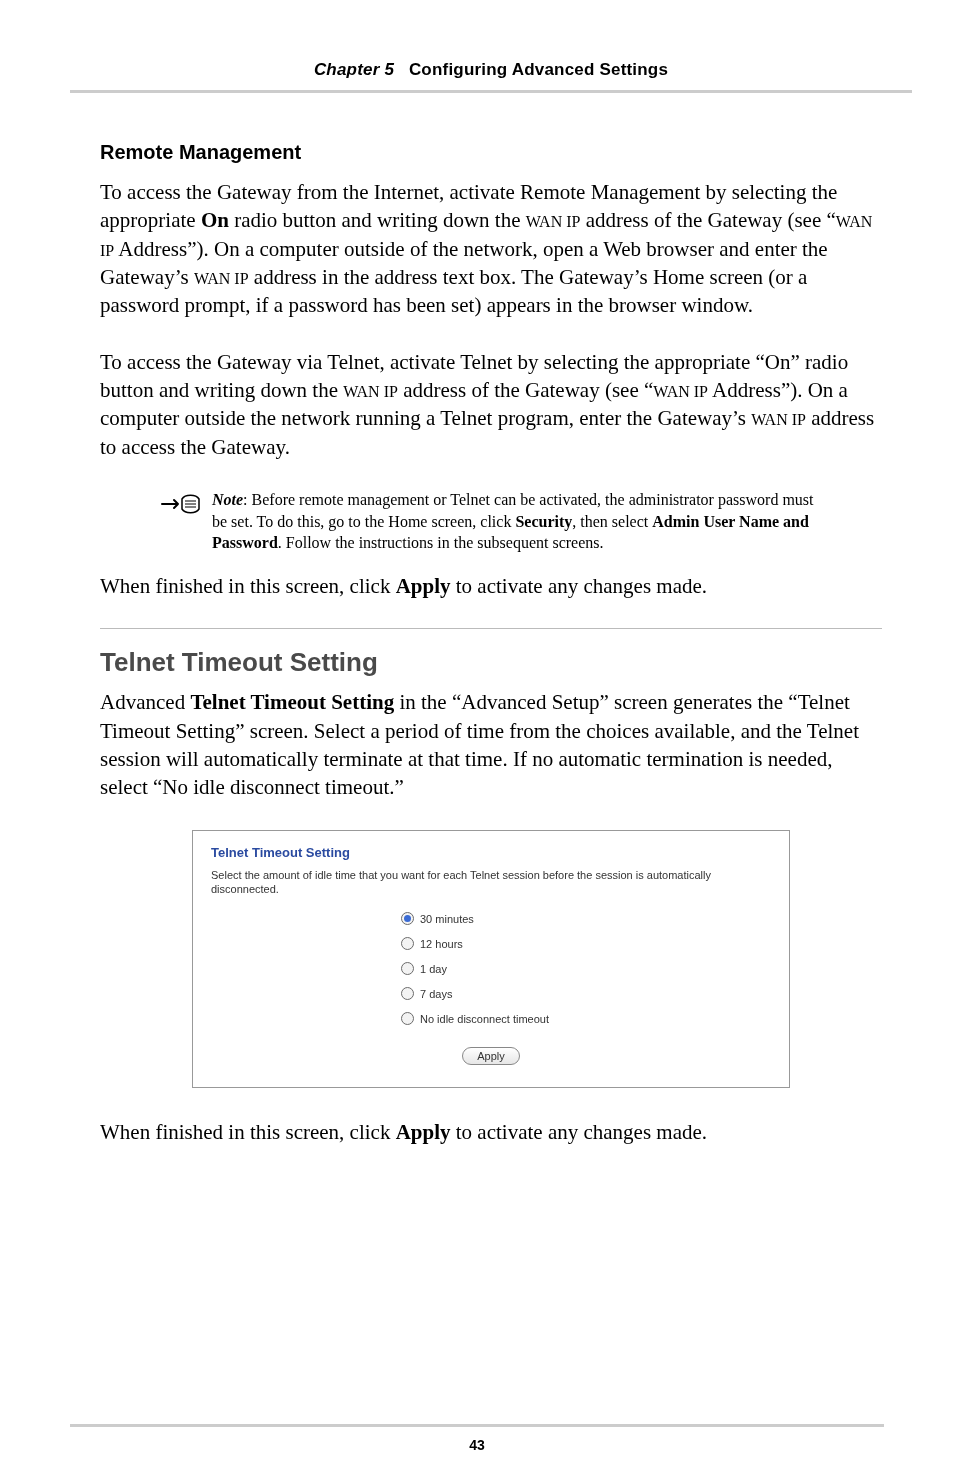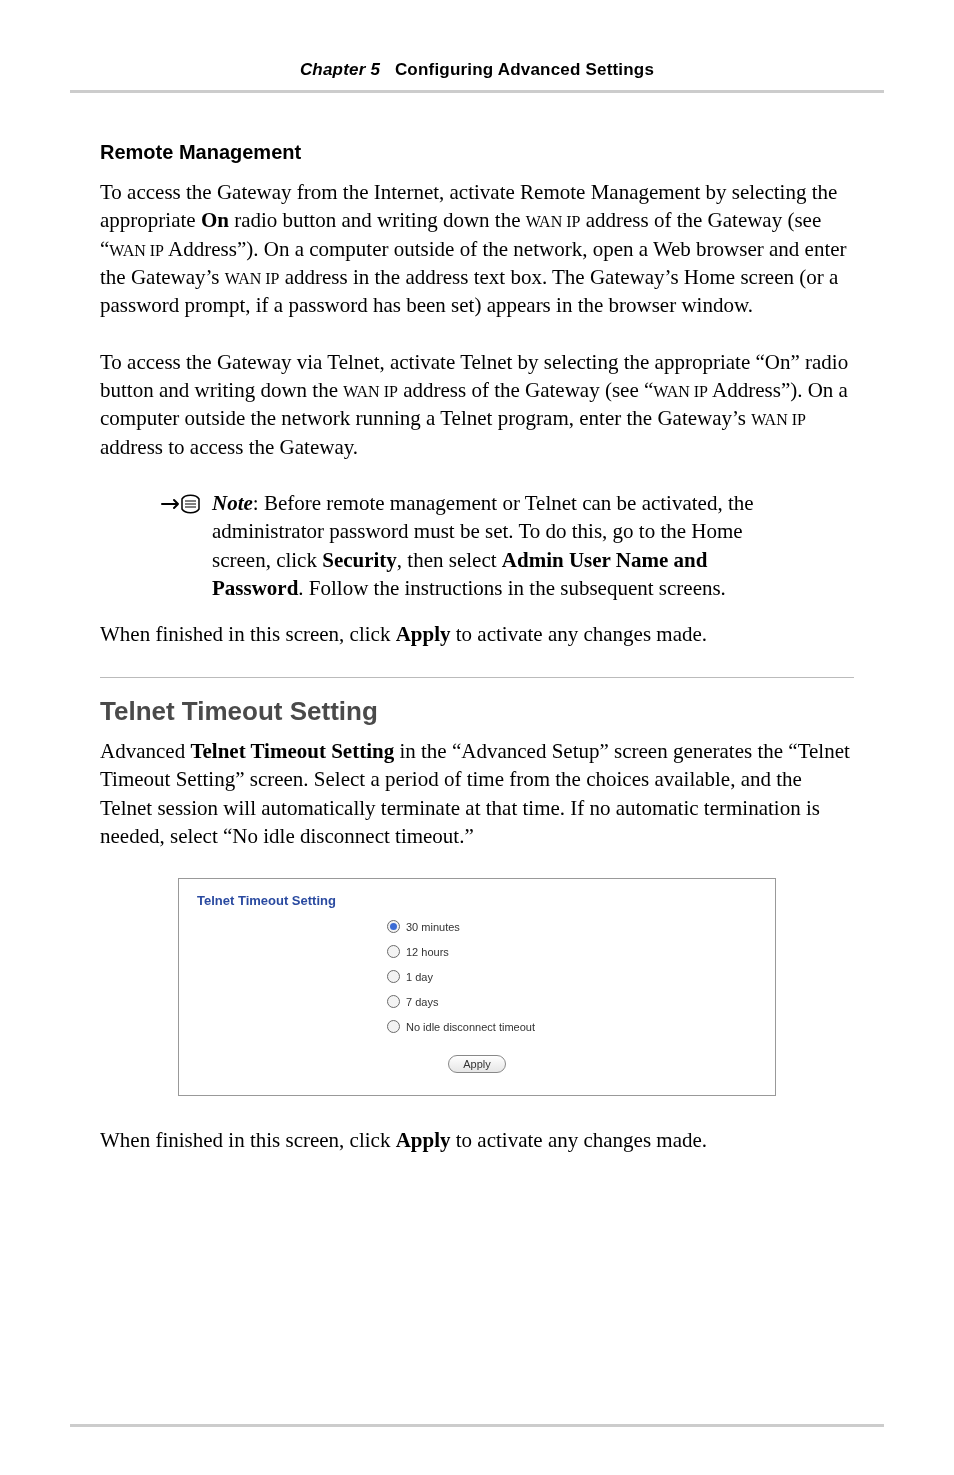--- a/index.html
+++ b/index.html
@@ -7,21 +7,21 @@
     padding: 0;
     background: #fff;
     font-family: "Times New Roman", Times, serif;
     color: #000;
   }
   .page {
     width: 954px;
     height: 1475px;
     position: relative;
     box-sizing: border-box;
-    padding: 60px 100px 0 100px;
+    padding: 60px 72px 0 100px;
   }
   .running-head {
     text-align: center;
     font-family: "Helvetica Neue", Arial, sans-serif;
     font-weight: 700;
     font-size: 17px;
     letter-spacing: 0.2px;
     margin-bottom: 10px;
   }
   .running-head .chapter-label {
@@ -54,21 +54,21 @@
     display: flex;
     align-items: flex-start;
     margin: 10px 60px 18px 60px;
   }
   .note-icon {
     flex: 0 0 auto;
     margin-right: 8px;
     margin-top: 2px;
   }
   .note-text {
-    font-size: 21px;
+    font-size: 16px;
     line-height: 1.35;
   }
   .section-rule {
     border: none;
     height: 1px;
     background: #bbb;
     margin: 20px 0 18px 0;
   }
   .h2 {
     font-family: "Helvetica Neue", Arial, sans-serif;
@@ -203,20 +203,21 @@
 
   <hr class="section-rule">
 
   <div class="h2">Telnet Timeout Setting</div>
   <p class="body">
     <span>Advanced </span><b>Telnet Timeout Setting</b><span> in the “Advanced Setup” screen generates the “Telnet Timeout Setting” screen. Select a period of time from the choices available, and the Telnet session will automatically terminate at that time. If no automatic termination is needed, select “No idle disconnect timeout.”</span>
   </p>
 
   <div class="panel-wrap">
     <div class="panel-title">Telnet Timeout Setting</div>
+    <div class="panel-desc">Select the amount of idle time that you want for each Telnet session before the session is automatically disconnected.</div>
     <div class="radio-list">
       <div class="radio-row">
         <span class="radio-dot selected"></span>
         <span>30 minutes</span>
       </div>
       <div class="radio-row">
         <span class="radio-dot"></span>
         <span>12 hours</span>
       </div>
       <div class="radio-row">
@@ -235,13 +236,14 @@
     <div class="apply-row">
       <span class="apply-btn">Apply</span>
     </div>
   </div>
 
   <p class="body">
     <span>When finished in this screen, click </span><b>Apply</b><span> to activate any changes made.</span>
   </p>
 
   <div class="footer-rule"></div>
+  <div class="page-num">43</div>
 </div>
 
 </body></html>

